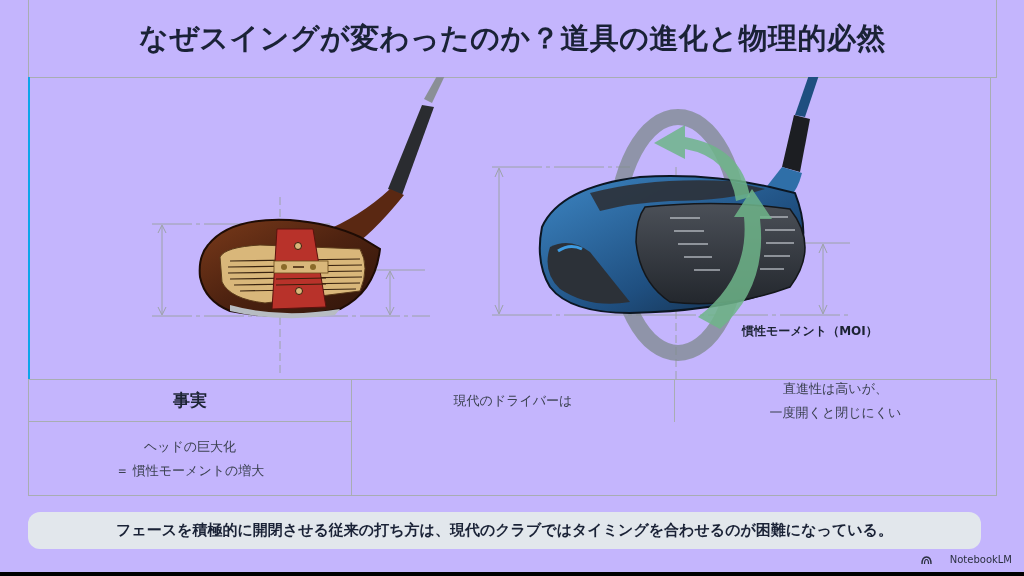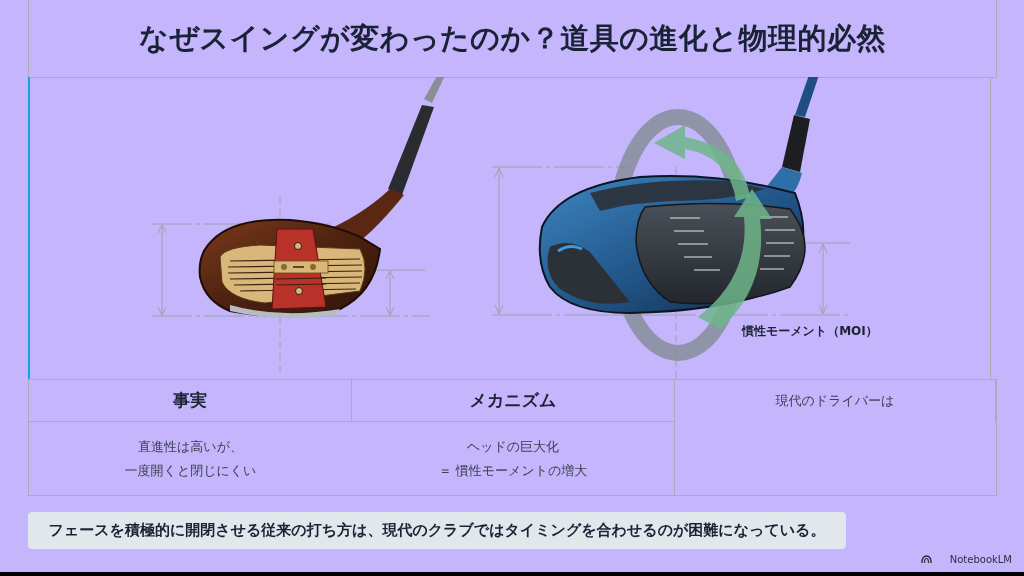--- a/index.html
+++ b/index.html
@@ -9,22 +9,22 @@
   .title-box { position: absolute; left: 28px; top: 0; width: 969px; height: 78px; border-left: 1px solid #a8adb2; border-right: 1px solid #a8adb2; border-bottom: 1px solid #a8adb2; display: flex; align-items: center; justify-content: center; }
   .title { font-size: 29px; font-weight: bold; color: #1a2236; letter-spacing: 0.5px; }
   .figure-box { position: absolute; left: 28px; top: 77px; width: 963px; height: 302px; border-left: 2px solid #0ea5e9; border-right: 1px solid #a8adb2; }
   .figure-svg { position: absolute; left: 0; top: 0; }
   .moi-label { position: absolute; left: 712px; top: 246px; font-size: 12px; font-weight: bold; color: #1c2333; }
   .table { position: absolute; left: 28px; top: 379px; width: 969px; height: 117px; border: 1px solid #a8adb2; display: grid; grid-template-columns: 323px 323px 1fr; grid-template-rows: 42px 1fr; }
   .cell { display: flex; align-items: center; justify-content: center; text-align: center; }
   .cell.h { border-bottom: 1px solid #a8adb2; font-size: 17px; font-weight: bold; color: #1c2333; }
   .cell.b { font-size: 13px; color: #3b4150; line-height: 24px; flex-direction: column; }
   .cell.c1, .cell.c2 { border-right: 1px solid #a8adb2; }
-  .summary { position: absolute; left: 28px; top: 512px; width: 818px; height: 37px; background: #e2e7ec; border-radius: 4px; display: flex; align-items: center; justify-content: center; font-size: 15px; font-weight: bold; color: #1a2236; }
-  .brand { position: absolute; right: 12px; top: 554px; font-size: 10px; color: #2b3040; display: flex; align-items: center; gap: 18px; }
+  .summary { position: absolute; left: 28px; top: 512px; width: 953px; height: 37px; background: #e2e7ec; border-radius: 12px; display: flex; align-items: center; justify-content: center; font-size: 15px; font-weight: bold; color: #1a2236; }
+  .brand { position: absolute; right: 12px; top: 554px; font-size: 10px; color: #2b3040; display: flex; align-items: flex-end; gap: 18px; }
 </style>
 </head>
 <body>
 
 <div class="slide">
 
   <div class="title-box">
     <div class="title">なぜスイングが変わったのか？道具の進化と物理的必然</div>
   </div>
 
@@ -126,21 +126,20 @@
 
         <path d="M668 240 Q720 200 714 140 L704 140 L722 112 L742 142 L730 142 Q738 210 690 252 Z" fill="#6fb58a" opacity="0.85"></path>
         <path d="M720 120 Q712 70 655 60 L655 48 L624 66 L655 82 L655 72 Q700 80 706 124 Z" fill="#6fb58a" opacity="0.85"></path>
       </g>
     </svg>
     <div class="moi-label">慣性モーメント（MOI）</div>
   </div>
 
   <div class="table">
     <div class="cell h c1">事実</div>
-    <div class="cell h c2">メカニズム</div>
     <div class="cell b c1">
       <span>現代のドライバーは</span>
     </div>
     <div class="cell b">
       <span>直進性は高いが、</span>
       <span>一度開くと閉じにくい</span>
     </div>
     <div class="cell b c2">
       <span>ヘッドの巨大化</span>
       <span>＝ 慣性モーメントの増大</span>

